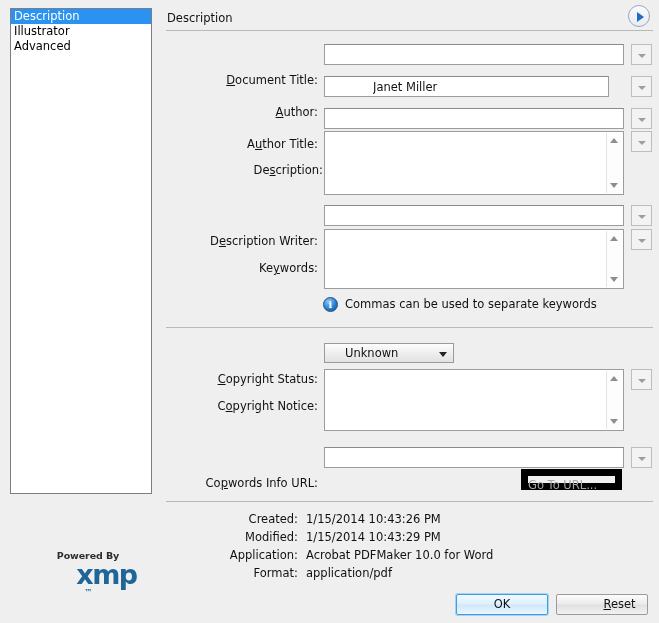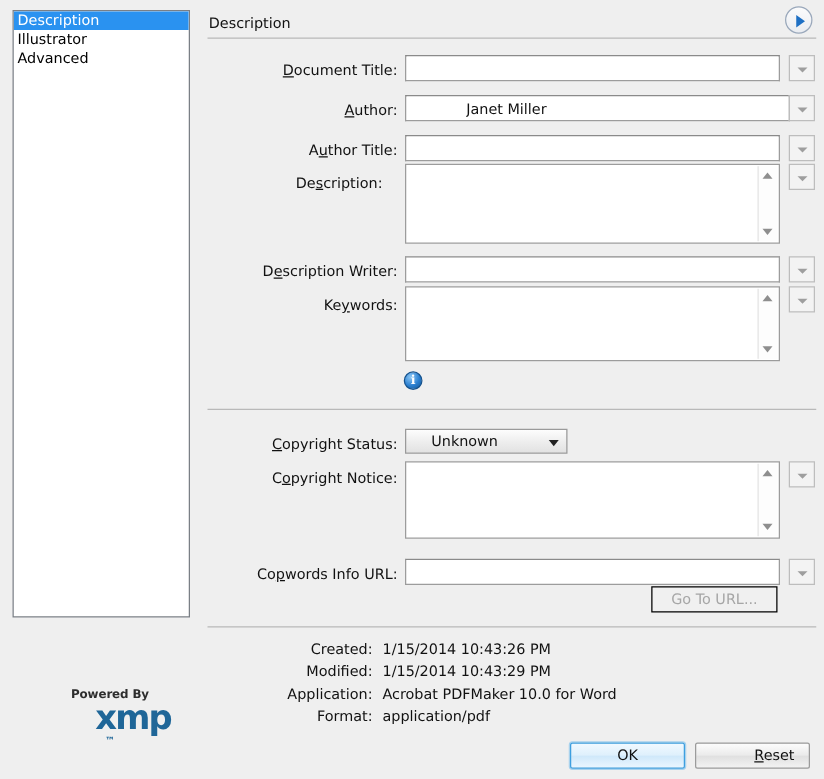--- a/index.html
+++ b/index.html
@@ -112,20 +112,21 @@
     border-left: 7px solid #1d6fc4;
     border-top: 5px solid transparent;
     border-bottom: 5px solid transparent;
   }
   .flabel {
     position: absolute;
     text-align: right;
     font-size: 11.5px;
     color: #111;
     white-space: nowrap;
+    margin-top: 24px;
   }
   .flabel u { text-decoration: underline; }
 
   .finput {
     position: absolute;
     background: #ffffff;
     border: 1px solid #9c9c9c;
     border-top-color: #8a8a8a;
     box-sizing: border-box;
     font-family: "DejaVu Sans", "Liberation Sans", sans-serif;
@@ -238,25 +239,24 @@
     border-left: 4.5px solid transparent;
     border-right: 4.5px solid transparent;
   }
 
   
   .btn-goto {
     position: absolute;
     left: 361px; top: 469px;
     width: 101px; height: 21px;
     background: #f0f0f0;
-    border: 1px solid #000000;
+    border: 7px solid #000000;
     box-sizing: border-box;
     color: #a6a6a6;
     font-size: 11.5px;
-    text-align: center;
     line-height: 19px;
     cursor: default;
   }
 
   
   .meta-row { position: absolute; font-size: 11.5px; color: #111; white-space: nowrap; }
   .meta-label { position: absolute; text-align: right; width: 120px; }
   .meta-value { position: absolute; left: 128px; }
 
   
@@ -315,28 +315,28 @@
 
   <div class="rule rule-top"></div>
   <div class="rule rule-mid"></div>
   <div class="rule rule-low"></div>
 
   <div class="flabel" style="left:58px; top:49px; width:100px;"><u>D</u><span>ocument Title:</span></div>
   <input class="finput" style="left: 164px; top: 44px; width: 300px; height: 21px;" value="">
   <div class="mini-drop" style="left:471px; top:44px;"></div>
 
   <div class="flabel" style="left:58px; top:81px; width:100px;"><u>A</u><span>uthor:</span></div>
-  <input class="finput" style="left: 164px; top: 76px; width: 308px; height: 21px; padding-left: 48px;" value="Janet Miller">
+  <input class="finput" style="left: 164px; top: 76px; width: 285px; height: 21px; padding-left: 48px;" value="Janet Miller">
   <div class="mini-drop" style="left:471px; top:76px;"></div>
 
   <div class="flabel" style="left:58px; top:113px; width:100px;"><span>A</span><u>u</u><span>thor Title:</span></div>
   <input class="finput" style="left: 164px; top: 108px; width: 300px; height: 21px;" value="">
   <div class="mini-drop" style="left:471px; top:108px;"></div>
 
-  <div class="flabel" style="left:36px; top:139px; width:110px;"><span>De</span><u>s</u><span>cription:</span></div>
+  <div class="flabel" style="left:53px; top:139px; width:110px;"><span>De</span><u>s</u><span>cription:</span></div>
   <div class="ftext" style="left:164px; top:131px; width:300px; height:64px;">
     <div class="ta-scroll">
       <div class="ta-arrow up"></div>
       <div class="ta-arrow down"></div>
     </div>
   </div>
   <div class="mini-drop" style="left:471px; top:131px;"></div>
 
   <div class="flabel" style="left:28px; top:210px; width:130px;"><span>D</span><u>e</u><span>scription Writer:</span></div>
   <input class="finput" style="left: 164px; top: 205px; width: 300px; height: 21px;" value="">
@@ -346,20 +346,21 @@
   <div class="ftext" style="left:164px; top:229px; width:300px; height:60px;">
     <div class="ta-scroll">
       <div class="ta-arrow up"></div>
       <div class="ta-arrow down"></div>
     </div>
   </div>
   <div class="mini-drop" style="left:471px; top:229px;"></div>
 
   <div class="info-note">
     <div class="info-icon"></div>
+    <div class="info-text">Commas can be used to separate keywords</div>
   </div>
 
   <div class="flabel" style="left:48px; top:348px; width:110px;"><u>C</u><span>opyright Status:</span></div>
   <div class="sel-box" style="left:164px; top:343px; width:130px; height:20px;padding-left:20px;">
     <span>Unknown</span>
   </div>
 
   <div class="flabel" style="left:48px; top:375px; width:110px;"><span>C</span><u>o</u><span>pyright Notice:</span></div>
   <div class="ftext" style="left:164px; top:369px; width:300px; height:62px;">
     <div class="ta-scroll">

